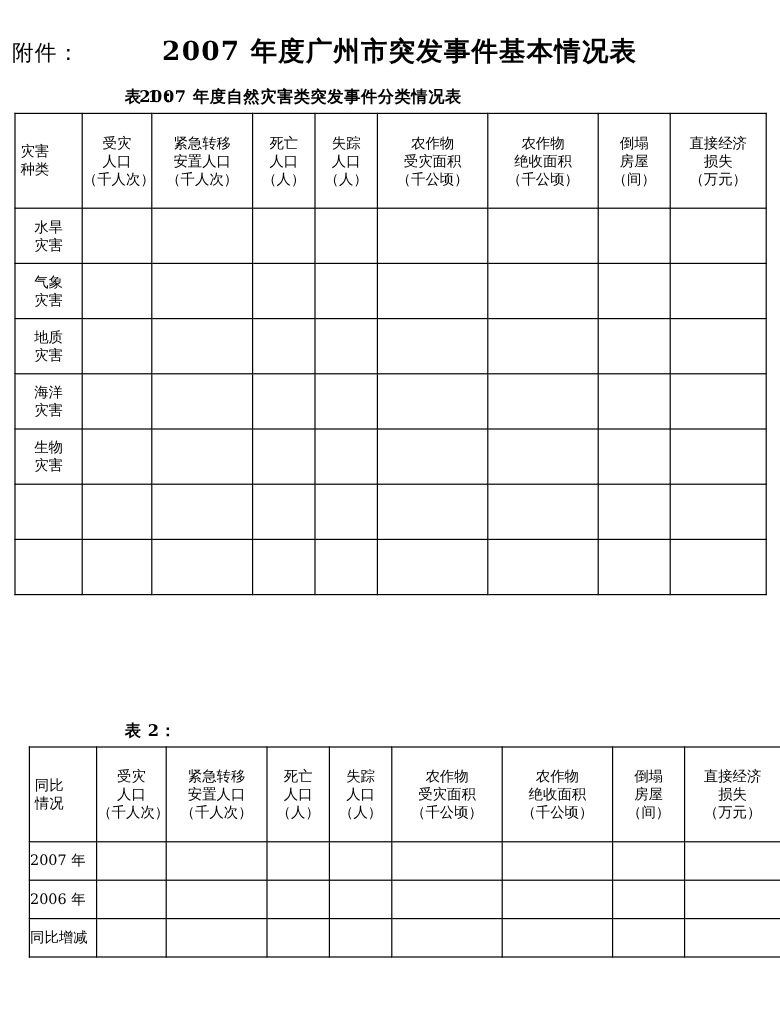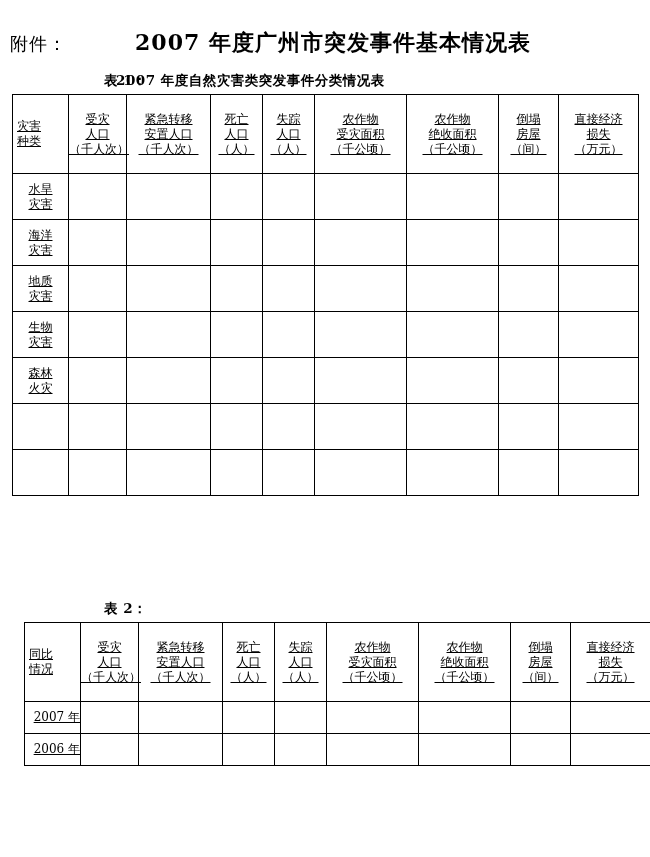--- a/index.html
+++ b/index.html
@@ -57,21 +57,20 @@
     padding-left: 104px;
     box-sizing: border-box;
   }
   .caption-text {
     padding-left: 6px;
   }
   table.grid {
     position: absolute;
     border-collapse: collapse;
     table-layout: fixed;
-    text-decoration: underline;
   }
   table.grid td, table.grid th {
     border: 1px solid #000;
     padding: 0;
     margin: 0;
     text-align: center;
     vertical-align: middle;
     font-weight: normal;
     font-size: 12px;
     line-height: 1.25;
@@ -95,21 +94,21 @@
     text-align: left;
   }
   .row-label {
     font-size: 12px;
     line-height: 1.3;
     text-align: left;
     padding: 2px 4px;
     white-space: nowrap;
   }
   .row-label.single {
-    text-align: right;
+    text-align: left;
   }
   .empty-cell { }
 </style>
 </head>
 <body>
 
 <div class="page">
 
   <div class="attachment-label">附件：</div>
 
@@ -192,64 +191,64 @@
           <td class="empty-cell"></td>
           <td class="empty-cell"></td>
           <td class="empty-cell"></td>
           <td class="empty-cell"></td>
           <td class="empty-cell"></td>
           <td class="empty-cell"></td>
           <td class="empty-cell"></td>
         </tr>
         <tr style="height: 46px;">
           <td class="row-label">
+            <div>气象</div>
+            <div>灾害</div>
+          </td>
+          <td class="empty-cell"></td>
+          <td class="empty-cell"></td>
+          <td class="empty-cell"></td>
+          <td class="empty-cell"></td>
+          <td class="empty-cell"></td>
+          <td class="empty-cell"></td>
+          <td class="empty-cell"></td>
+          <td class="empty-cell"></td>
+        </tr>
+        <tr style="height: 46px;">
+          <td class="row-label">
+            <div>地质</div>
+            <div>灾害</div>
+          </td>
+          <td class="empty-cell"></td>
+          <td class="empty-cell"></td>
+          <td class="empty-cell"></td>
+          <td class="empty-cell"></td>
+          <td class="empty-cell"></td>
+          <td class="empty-cell"></td>
+          <td class="empty-cell"></td>
+          <td class="empty-cell"></td>
+        </tr>
+        <tr style="height: 46px;">
+          <td class="row-label">
             <div>海洋</div>
             <div>灾害</div>
           </td>
           <td class="empty-cell"></td>
           <td class="empty-cell"></td>
           <td class="empty-cell"></td>
           <td class="empty-cell"></td>
           <td class="empty-cell"></td>
           <td class="empty-cell"></td>
           <td class="empty-cell"></td>
           <td class="empty-cell"></td>
         </tr>
         <tr style="height: 46px;">
           <td class="row-label">
-            <div>地质</div>
-            <div>灾害</div>
-          </td>
-          <td class="empty-cell"></td>
-          <td class="empty-cell"></td>
-          <td class="empty-cell"></td>
-          <td class="empty-cell"></td>
-          <td class="empty-cell"></td>
-          <td class="empty-cell"></td>
-          <td class="empty-cell"></td>
-          <td class="empty-cell"></td>
-        </tr>
-        <tr style="height: 46px;">
-          <td class="row-label">
             <div>生物</div>
             <div>灾害</div>
-          </td>
-          <td class="empty-cell"></td>
-          <td class="empty-cell"></td>
-          <td class="empty-cell"></td>
-          <td class="empty-cell"></td>
-          <td class="empty-cell"></td>
-          <td class="empty-cell"></td>
-          <td class="empty-cell"></td>
-          <td class="empty-cell"></td>
-        </tr>
-        <tr style="height: 46px;">
-          <td class="row-label">
-            <div>森林</div>
-            <div>火灾</div>
           </td>
           <td class="empty-cell"></td>
           <td class="empty-cell"></td>
           <td class="empty-cell"></td>
           <td class="empty-cell"></td>
           <td class="empty-cell"></td>
           <td class="empty-cell"></td>
           <td class="empty-cell"></td>
           <td class="empty-cell"></td>
         </tr>
@@ -366,16 +365,27 @@
           <td class="row-label single">2006 年</td>
           <td class="empty-cell"></td>
           <td class="empty-cell"></td>
           <td class="empty-cell"></td>
           <td class="empty-cell"></td>
           <td class="empty-cell"></td>
           <td class="empty-cell"></td>
           <td class="empty-cell"></td>
           <td class="empty-cell"></td>
         </tr>
+        <tr style="height: 32px;">
+          <td class="row-label single">同比增减</td>
+          <td class="empty-cell"></td>
+          <td class="empty-cell"></td>
+          <td class="empty-cell"></td>
+          <td class="empty-cell"></td>
+          <td class="empty-cell"></td>
+          <td class="empty-cell"></td>
+          <td class="empty-cell"></td>
+          <td class="empty-cell"></td>
+        </tr>
       </tbody>
   </table>
 
 </div>
 
 </body></html>

